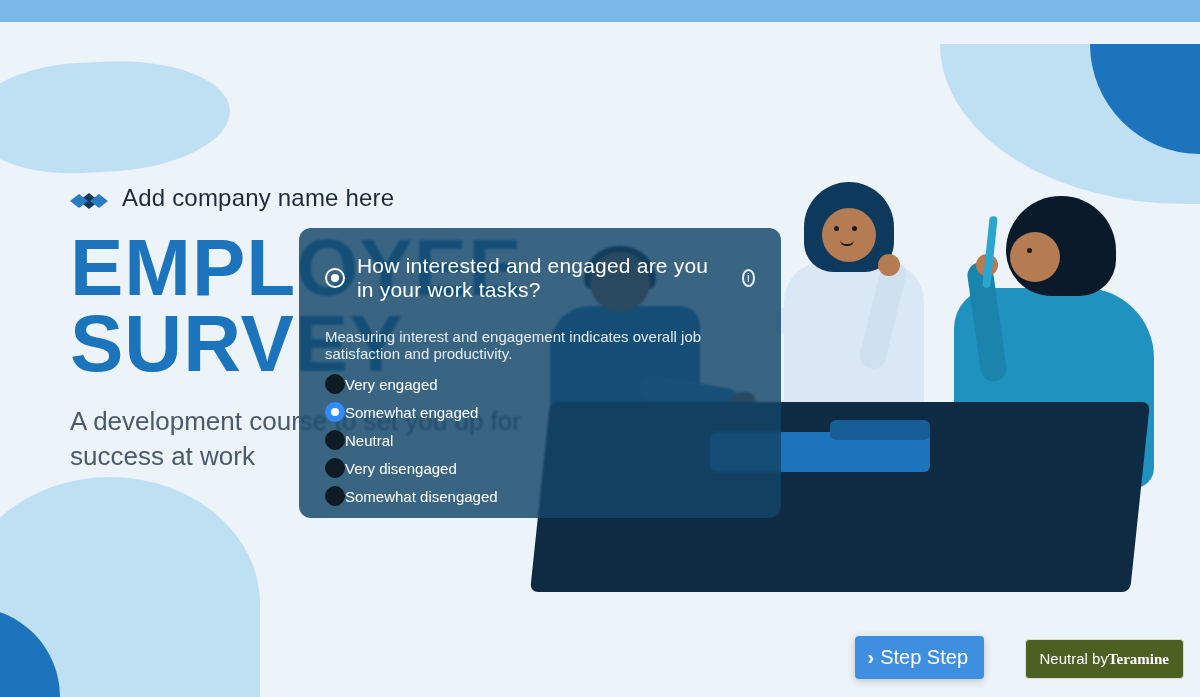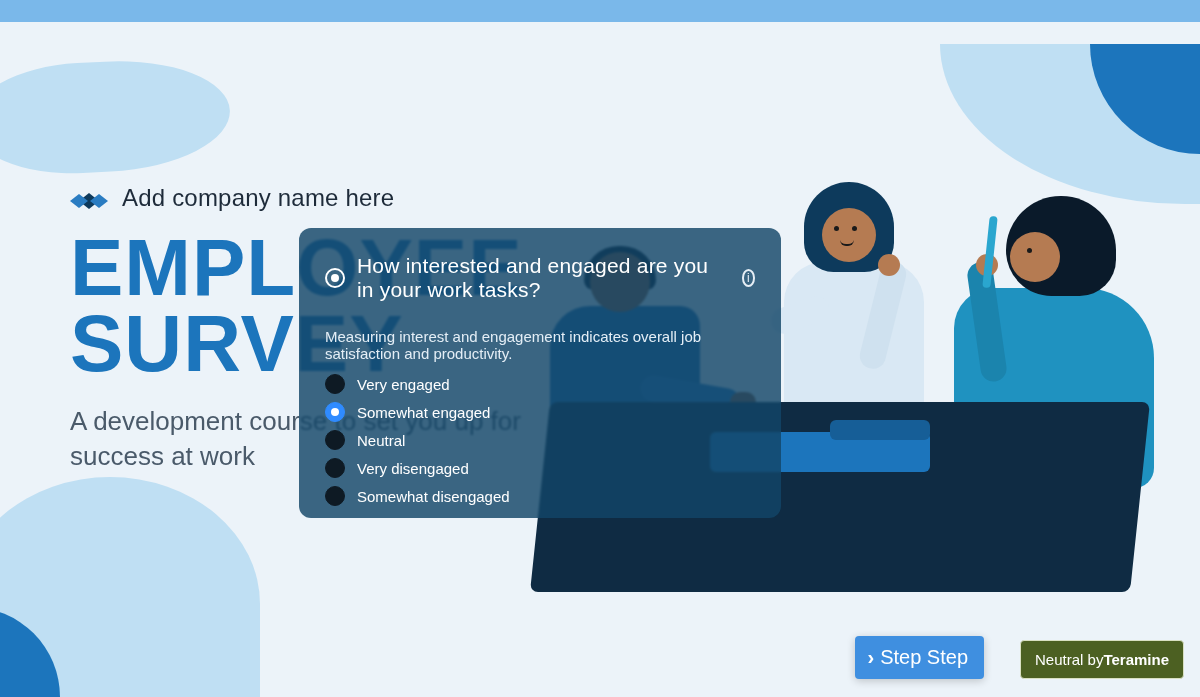--- a/index.html
+++ b/index.html
@@ -76,40 +76,40 @@
     padding: 26px 26px 18px 26px;
     backdrop-filter: blur(1px);
   }
   .q-row { display: flex; align-items: center; gap: 12px; }
   .q-icon { width: 20px; height: 20px; border: 2px solid #fff; border-radius: 50%; display:flex; align-items:center; justify-content:center; flex:0 0 20px;}
   .q-icon .dot { width: 8px; height: 8px; background:#fff; border-radius:50%;}
   .q-text { font-size: 21px; font-weight: 500; letter-spacing: .2px; }
   .info-icon { width: 18px; height: 18px; border: 2px solid #e6eef5; border-radius:50%; display:flex;align-items:center;justify-content:center; font-size:12px; color:#e6eef5; margin-left:6px;}
   .q-desc { margin-top: 26px; font-size: 15px; color: #e4eef6; }
   .options { margin-top: 12px; display:flex; flex-direction:column; gap: 8px; }
-  .opt { display:flex; align-items:center; gap: 12px; cursor:pointer; }
+  .opt { display:flex; align-items:center; gap: 0; cursor:pointer; }
   .radio { width: 20px; height: 20px; border-radius: 50%; background: #0e1a24; border: 1px solid #0e1a24; display:flex; align-items:center; justify-content:center; }
   .radio.selected { background: #2f8bff; border-color:#2f8bff; }
   .radio.selected .inner { width: 8px; height: 8px; background:#fff; border-radius:50%; }
   .opt-label { font-size: 15px; color:#fff; }
 
   
   .next-btn {
     position: absolute; right: 216px; bottom: 18px;
     background: #3f8fe0; color:#fff; padding: 10px 16px 10px 12px;
     border-radius: 4px; font-size: 20px; display:flex; align-items:center; gap:6px;
     box-shadow: 0 2px 8px rgba(0,0,0,.2); cursor:pointer;
   }
   .next-btn .chev { font-weight:700; }
   .powered {
     position: absolute; right: 16px; bottom: 18px;
     background: #4c6022; color: #fff; padding: 10px 14px;
     border-radius: 4px; font-size: 15px; border: 1px solid #d9e0c2; cursor:pointer;
   }
-  .powered b { font-weight:700; }
+  .powered b { font-weight:700;font-family:Liberation Serif, serif; }
 </style>
 </head>
 <body>
 
 <div class="top-bar"></div>
 
 <div class="slide">
 
   <div class="blob-tl"></div>
   <div class="blob-tr">

